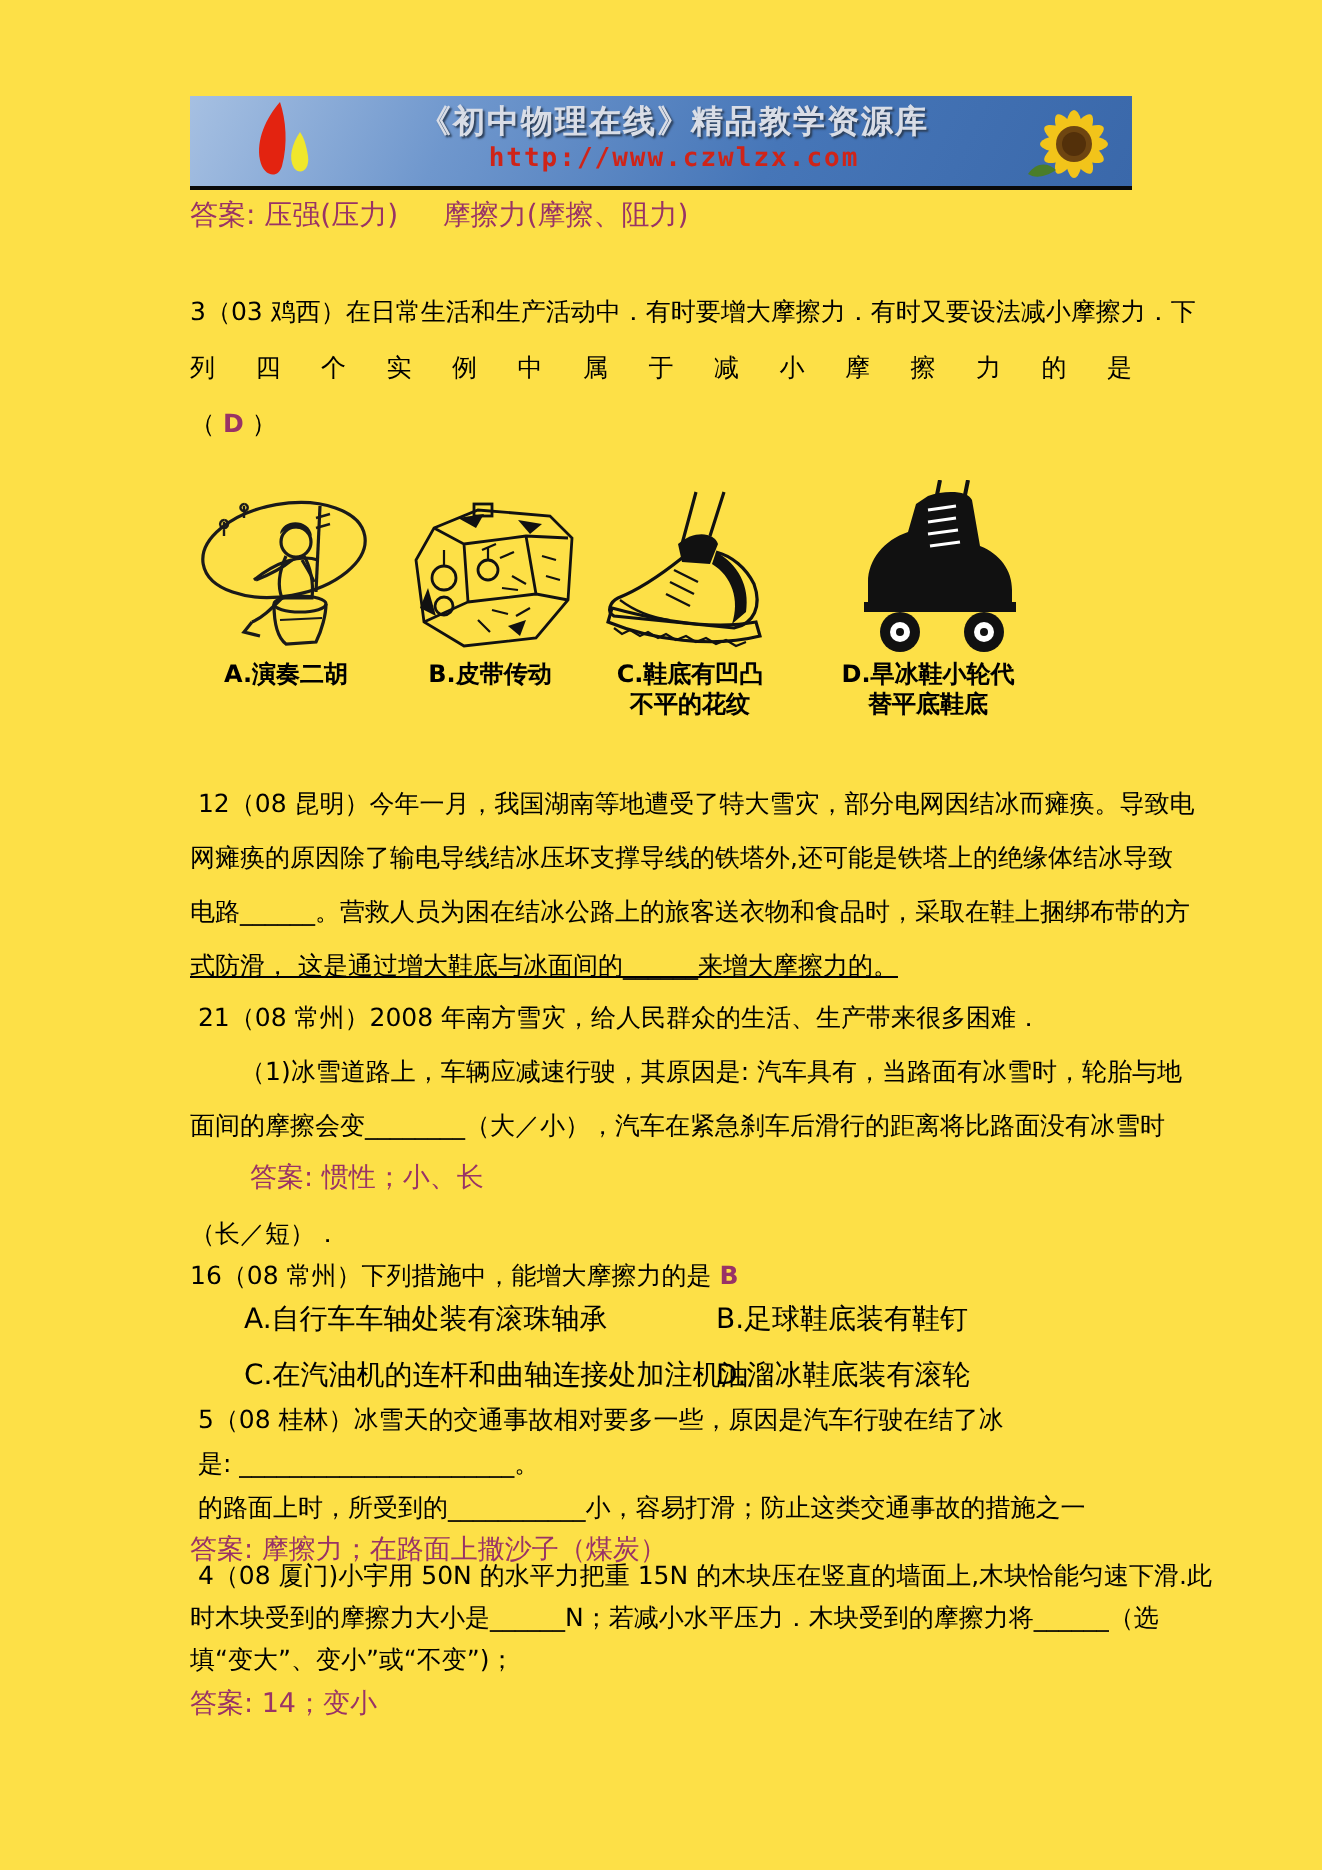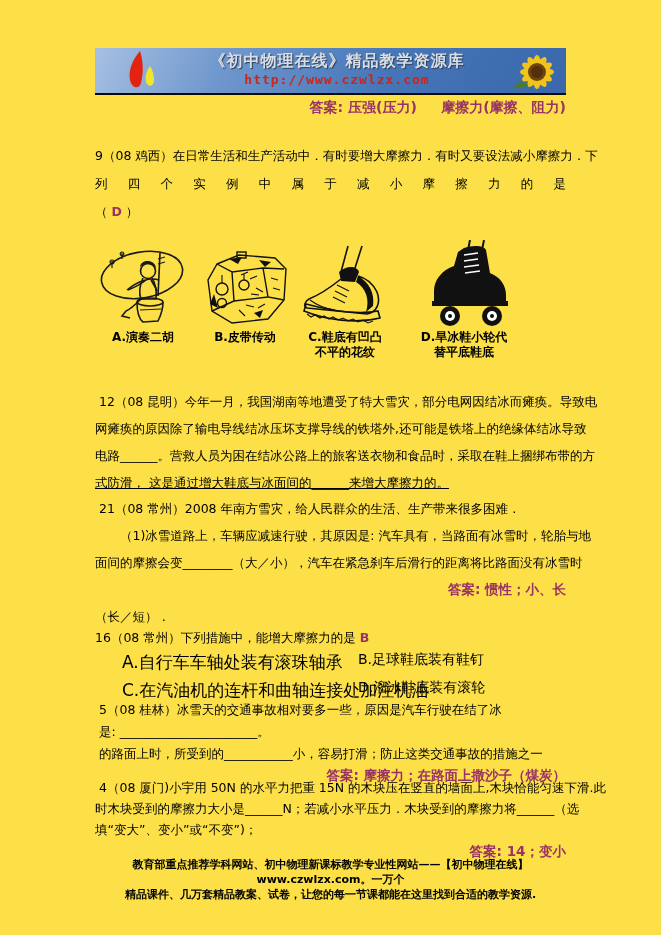--- a/index.html
+++ b/index.html
@@ -23,34 +23,34 @@
     position:absolute; left:92px; top:24px; width:300px; text-align:center;
     font-family:"DejaVu Sans Mono", monospace;
     font-size:13px; font-weight:bold; letter-spacing:1px; color:#cf2418;
     white-space:pre;
   }
   .banner-logo { position:absolute; left:28px; top:2px; }
   .banner-flower { position:absolute; right:4px; top:3px; }
   
   .line { white-space:pre; font-size:12.5px; }
   .blk { position:absolute; left:95px; width:471px; }
-  .ans { color:#993366; font-weight:bold;text-align:right; }
+  .ans { color:#993366; font-weight:normal; }
   .letter { color:#993366; font-weight:bold; }
   .jline {
     white-space:normal; text-align:justify; text-align-last:justify;
     width:471px; font-size:12.5px;
   }
   
   .figrow { position:absolute; left:95px; top:242px; width:471px; height:128px; }
   .fig { position:absolute; top:0; text-align:center; }
   .fig .art { height:88px; display:flex; align-items:flex-end; justify-content:center; }
   .fig .cap { font-size:12px; font-weight:bold; line-height:15px; white-space:pre; }
   
   .optrow { position:relative; height:28px; }
-  .opt-left  { position:absolute; left:27px;  white-space:pre; font-size:17px; }
+  .opt-left  { position:absolute; left:27px;  white-space:pre; font-size:14px; }
   .opt-right { position:absolute; left:263px; white-space:pre; font-size:14px; }
   
   .footer {
     position:absolute; left:95px; top:857px; width:471px;
     font-size:11px; font-weight:bold; text-align:center; line-height:15px;
   }
   .footer div { white-space:pre-wrap; }
 </style>
 </head>
 <body>
@@ -79,21 +79,21 @@
       </g>
       <path d="M8 36 C12 30 18 30 22 34 C16 38 11 38 8 36 Z" fill="#4a7d2a"></path>
     </svg>
   </div>
 
   <div class="blk" style="top:99px;">
     <div class="line ans" style="font-size:14px;">答案: 压强(压力)     摩擦力(摩擦、阻力)</div>
   </div>
 
   <div class="blk" style="top:142px;">
-    <div class="line" style="line-height:28px;">9（08 鸡西）在日常生活和生产活动中．有时要增大摩擦力．有时又要设法减小摩擦力．下</div>
+    <div class="line" style="line-height:28px;">3（03 鸡西）在日常生活和生产活动中．有时要增大摩擦力．有时又要设法减小摩擦力．下</div>
     <div class="jline" style="line-height:28px;">列四个实例中属于减小摩擦力的是</div>
     <div class="line" style="line-height:28px;"><span>（ </span><span class="letter">D</span><span> ）</span></div>
   </div>
 
   <div class="figrow">
 
     <div class="fig" style="left:2px; width:92px;">
       <div class="art">
         <svg width="90" height="86" viewBox="0 0 90 86" fill="none" stroke="#1a1a1a" stroke-width="1.6">
           <ellipse cx="44" cy="31" rx="41" ry="23" transform="rotate(-10 44 31)"></ellipse>
@@ -209,18 +209,14 @@
   <div class="blk" style="top:777px;">
     <div class="line" style="line-height:21px;"> 4（08 厦门)小宇用 50N 的水平力把重 15N 的木块压在竖直的墙面上,木块恰能匀速下滑.此</div>
     <div class="line" style="line-height:21px;">时木块受到的摩擦力大小是______N；若减小水平压力．木块受到的摩擦力将______（选</div>
     <div class="line" style="line-height:21px;">填“变大”、变小”或“不变”)；</div>
   </div>
 
   <div class="blk" style="top:843px;">
     <div class="line ans" style="font-size:13.5px;">答案: 14；变小</div>
   </div>
 
-  <div class="footer">
-    <div>教育部重点推荐学科网站、初中物理新课标教学专业性网站——【初中物理在线】www.czwlzx.com。一万个</div>
-    <div>精品课件、几万套精品教案、试卷，让您的每一节课都能在这里找到合适的教学资源.</div>
-  </div>
 
 </div>
 
 </body></html>

